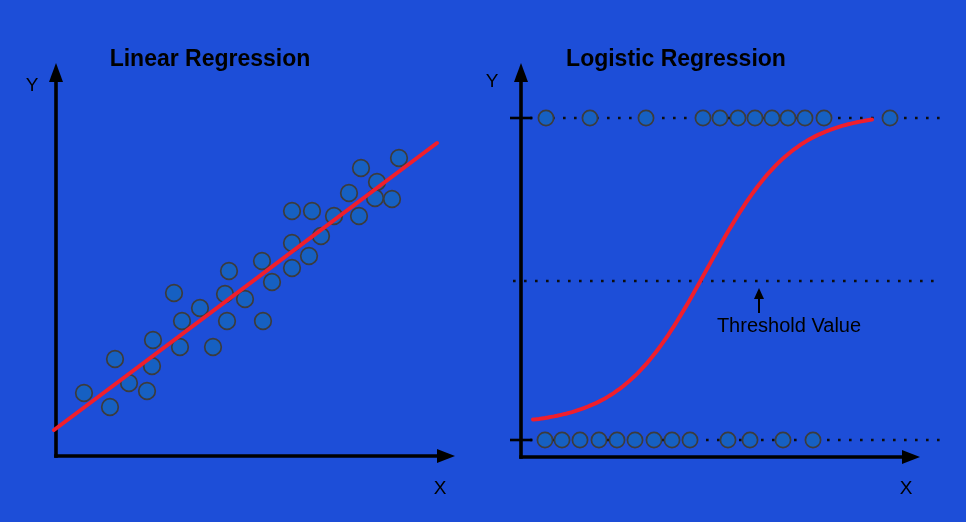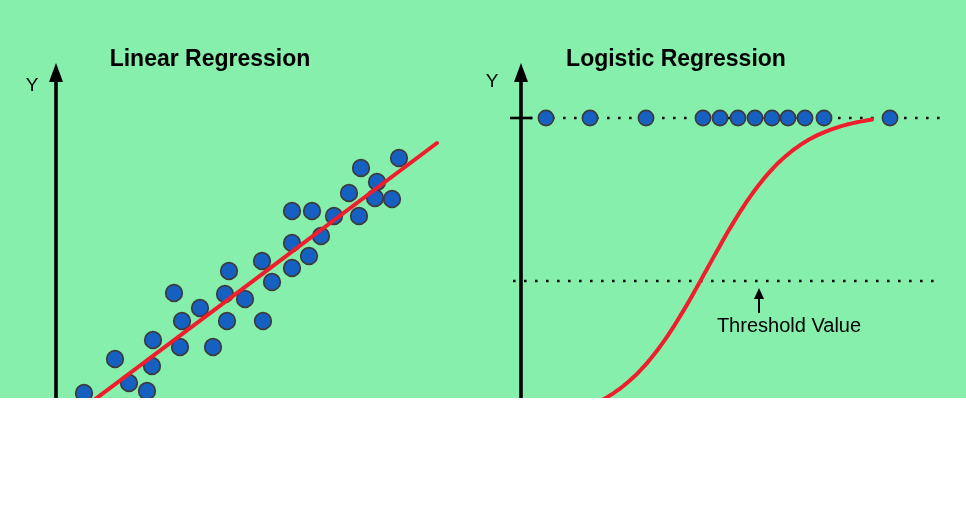--- a/index.html
+++ b/index.html
@@ -1,20 +1,20 @@
 <!DOCTYPE html>
 <html><head>
 <meta charset="utf-8">
 <style>
   html, body { margin: 0; padding: 0; background: #ffffff; }
   .canvas {
     position: relative;
     width: 966px;
-    height: 398px;
-    background: #86efac;
+    height: 522px;
+    background: #1d4ed8;
     overflow: hidden;
     font-family: "Liberation Sans", sans-serif;
   }
   svg { position: absolute; left: 0; top: 0; }
   .title {
     font-family: "Liberation Sans", sans-serif;
     font-size: 23px;
     font-weight: bold;
     fill: #000000;
     text-anchor: middle;

